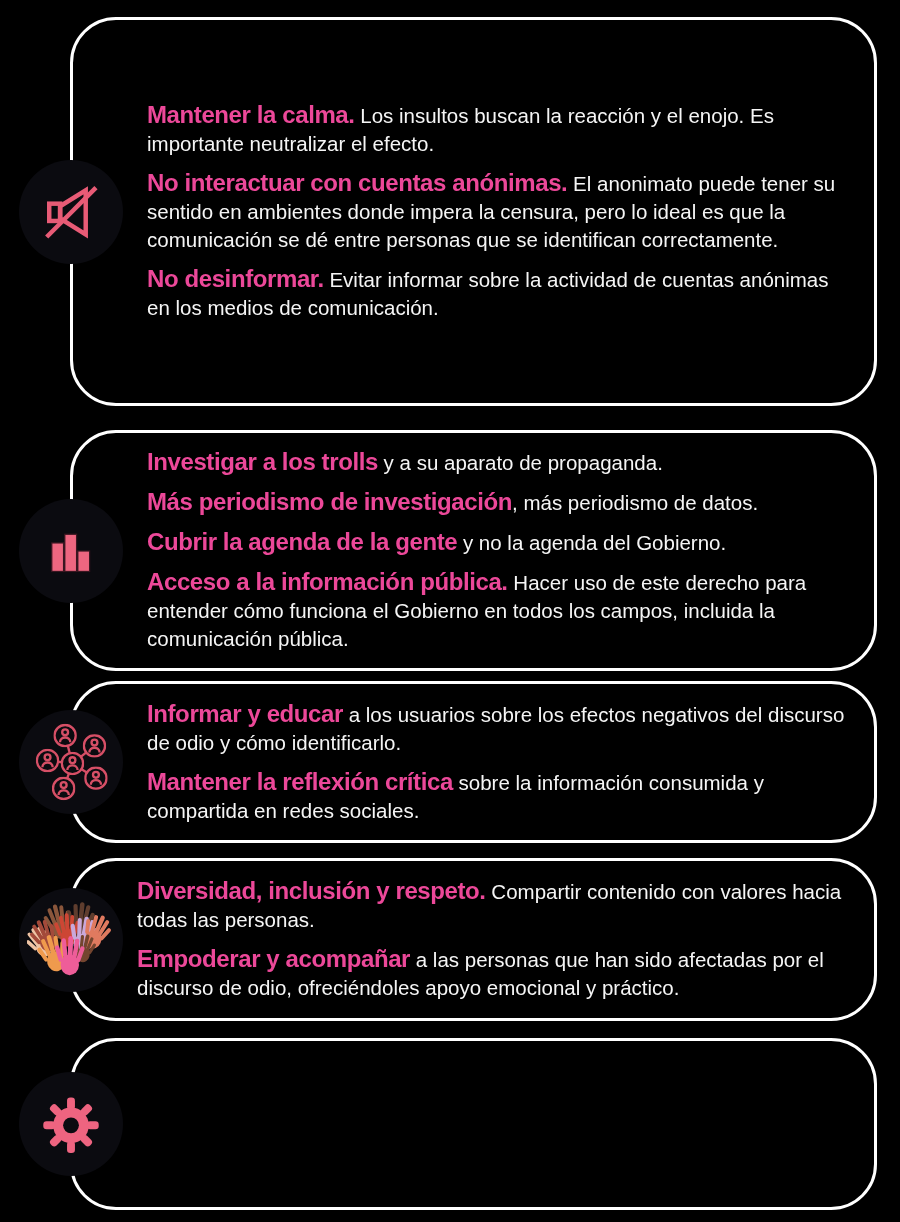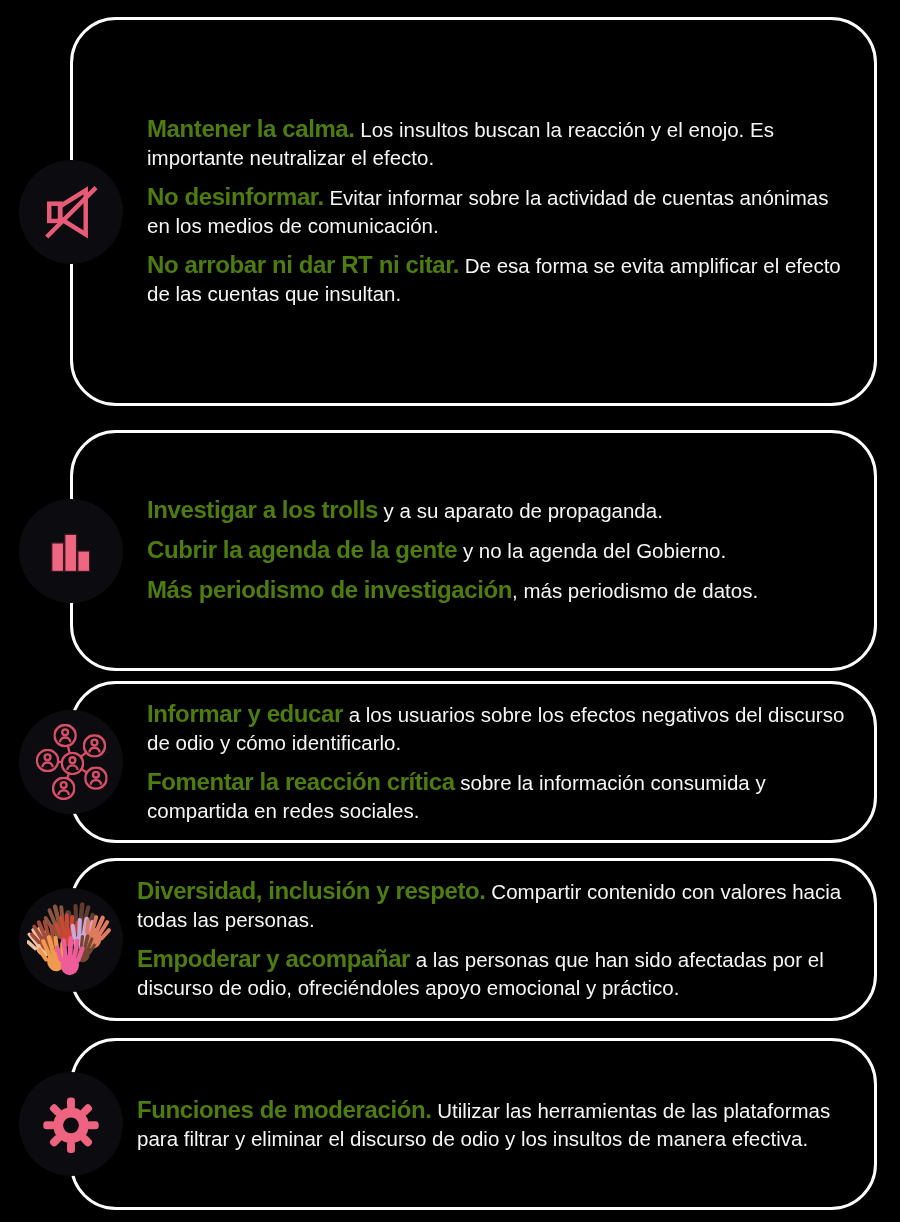--- a/index.html
+++ b/index.html
@@ -10,21 +10,21 @@
   .card {
     position:absolute; left:70px; width:807px; box-sizing:border-box;
     border:3px solid #fff; border-radius:46px;
     display:flex; flex-direction:column; justify-content:center;
     padding:16px 26px 16px 74px;
   }
   .card.tight { padding-left:64px; }
   .tip { margin:0; color:#f5f5f5; font-size:20.5px; line-height:28px; }
   .tip + .tip { margin-top:11px; }
   .tip b {
-    color:#4d7c0f; font-size:24px; font-weight:700; letter-spacing:-0.4px;
+    color:#ec4899; font-size:24px; font-weight:700; letter-spacing:-0.4px;
   }
   .icon-badge {
     position:absolute; left:-54px; top:50%; transform:translateY(-50%);
     width:104px; height:104px; border-radius:50%; background:#0b0b10;
     display:flex; align-items:center; justify-content:center;
   }
   #c1 { top:17px;   height:389px; }
   #c2 { top:422px;  height:241px;margin-top:8px; }
   #c3 { top:681px;  height:162px; }
   #c4 { top:858px;  height:163px; }
@@ -57,39 +57,40 @@
     <div class="icon-badge">
       <svg viewBox="0 0 100 100" width="64" height="64">
         <g fill="none" stroke-width="7" stroke="#e85b76">
           <rect x="16" y="37" width="17" height="27"></rect>
           <polygon points="33,41 73,16 73,85 33,60"></polygon>
           <line x1="12" y1="89" x2="89" y2="12"></line>
         </g>
       </svg>
     </div>
     <p class="tip"><b>Mantener la calma.</b><span> Los insultos buscan la reacción y el enojo. Es importante neutralizar el efecto.</span></p>
+    <p class="tip"><b>No interactuar con cuentas anónimas.</b><span> El anonimato puede tener su sentido en ambientes donde impera la censura, pero lo ideal es que la comunicación se dé entre personas que se identifican correctamente.</span></p>
     <p class="tip"><b>No desinformar.</b><span> Evitar informar sobre la actividad de cuentas anónimas en los medios de comunicación.</span></p>
-    <p class="tip"><b>No arrobar ni dar RT ni citar.</b><span> De esa forma se evita amplificar el efecto de las cuentas que insultan.</span></p>
   </section>
 
   <section class="card" id="c2">
     <div class="icon-badge">
       <svg viewBox="0 0 100 100" width="62" height="62">
         <g stroke-width="2" fill="#ee6680">
           <g stroke="#3a1620">
             <rect x="19" y="37" width="19" height="46"></rect>
             <rect x="40" y="23" width="19" height="60"></rect>
             <rect x="61" y="50" width="19" height="33"></rect>
           </g>
         </g>
       </svg>
     </div>
     <p class="tip"><b>Investigar a los trolls</b><span> y a su aparato de propaganda.</span></p>
+    <p class="tip"><b>Más periodismo de investigación</b><span>, más periodismo de datos.</span></p>
     <p class="tip"><b>Cubrir la agenda de la gente</b><span> y no la agenda del Gobierno.</span></p>
-    <p class="tip"><b>Más periodismo de investigación</b><span>, más periodismo de datos.</span></p>
+    <p class="tip"><b>Acceso a la información pública.</b><span> Hacer uso de este derecho para entender cómo funciona el Gobierno en todos los campos, incluida la comunicación pública.</span></p>
   </section>
 
   <section class="card" id="c3">
     <div class="icon-badge">
       <svg viewBox="0 0 120 120" width="88" height="88">
         <g fill="none" stroke-width="3.2" stroke="#d64f66">
           <line x1="62" y1="62" x2="52" y2="24"></line>
           <line x1="62" y1="62" x2="92" y2="38"></line>
           <line x1="62" y1="62" x2="28" y2="58"></line>
           <line x1="62" y1="62" x2="94" y2="82"></line>
@@ -97,21 +98,21 @@
           <use href="#pnode" x="46" y="46" width="32" height="32" fill="#0b0b10"></use>
           <use href="#pnode" x="36" y="8" width="32" height="32" fill="#0b0b10"></use>
           <use href="#pnode" x="76" y="22" width="32" height="32" fill="#0b0b10"></use>
           <use href="#pnode" x="12" y="42" width="32" height="32" fill="#0b0b10"></use>
           <use href="#pnode" x="78" y="66" width="32" height="32" fill="#0b0b10"></use>
           <use href="#pnode" x="34" y="80" width="32" height="32" fill="#0b0b10"></use>
         </g>
       </svg>
     </div>
     <p class="tip"><b>Informar y educar</b><span> a los usuarios sobre los efectos negativos del discurso de odio y cómo identificarlo.</span></p>
-    <p class="tip"><b>Fomentar la reacción crítica</b><span> sobre la información consumida y compartida en redes sociales.</span></p>
+    <p class="tip"><b>Mantener la reflexión crítica</b><span> sobre la información consumida y compartida en redes sociales.</span></p>
   </section>
 
   <section class="card tight" id="c4">
     <div class="icon-badge">
       <svg viewBox="0 0 110 110" width="88" height="88">
         <g transform="translate(0,2)">
           <g transform="translate(2,30) rotate(-30 20 27) scale(0.8)">
               <use href="#hand" width="40" height="54" fill="#eec3a4"></use>
             </g>
           <g transform="translate(22,4) rotate(-14 20 27) scale(0.9)">
@@ -158,16 +159,15 @@
           <rect x="44" y="10" width="12" height="18" rx="5" transform="rotate(90 50 52)"></rect>
           <rect x="44" y="10" width="12" height="18" rx="5" transform="rotate(135 50 52)"></rect>
           <rect x="44" y="10" width="12" height="18" rx="5" transform="rotate(180 50 52)"></rect>
           <rect x="44" y="10" width="12" height="18" rx="5" transform="rotate(225 50 52)"></rect>
           <rect x="44" y="10" width="12" height="18" rx="5" transform="rotate(270 50 52)"></rect>
           <rect x="44" y="10" width="12" height="18" rx="5" transform="rotate(315 50 52)"></rect>
         </g>
         <circle cx="50" cy="52" r="12" fill="#0b0b10"></circle>
       </svg>
     </div>
-    <p class="tip"><b>Funciones de moderación.</b><span> Utilizar las herramientas de las plataformas para filtrar y eliminar el discurso de odio y los insultos de manera efectiva.</span></p>
   </section>
 
 </div>
 
 </body></html>

